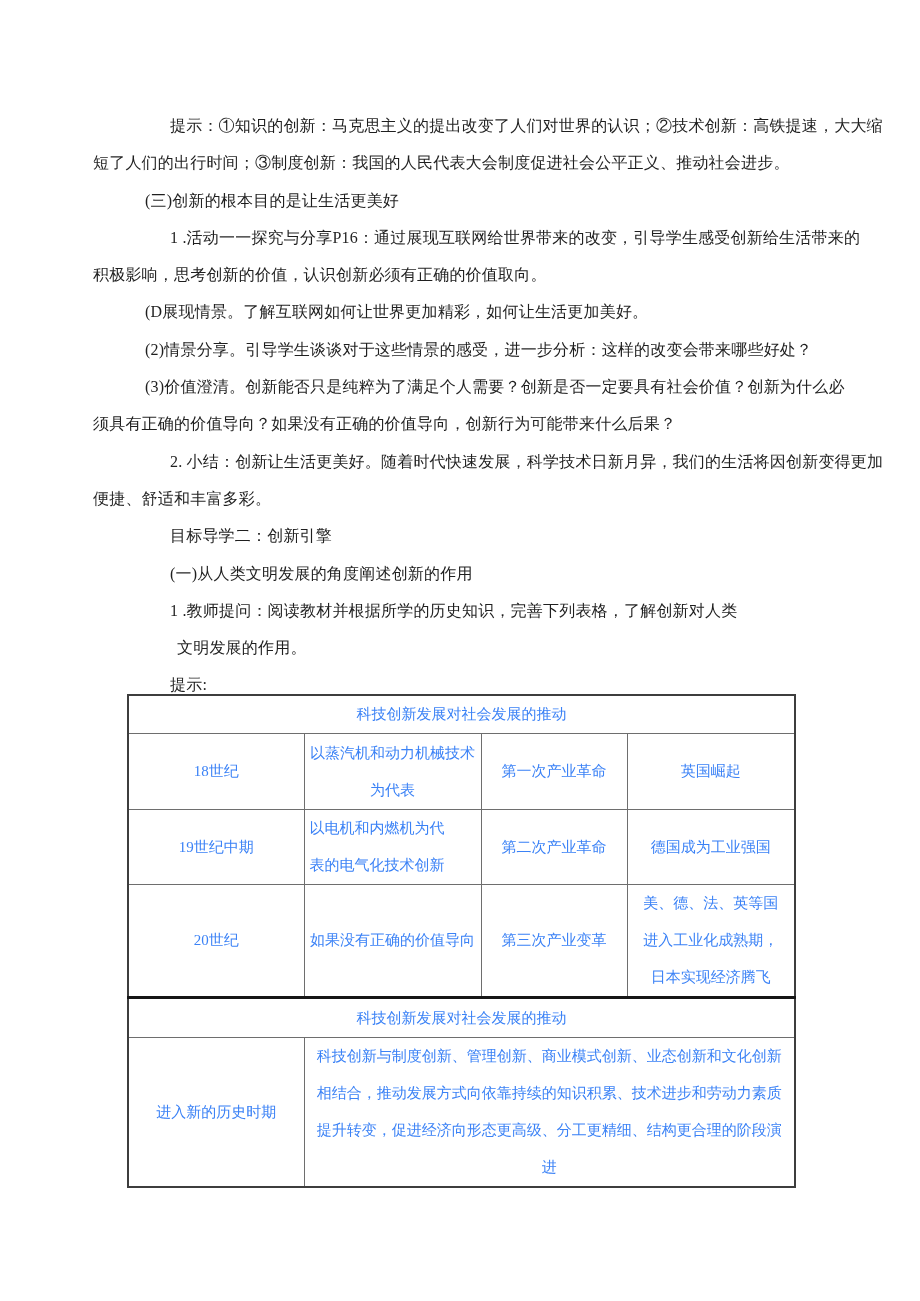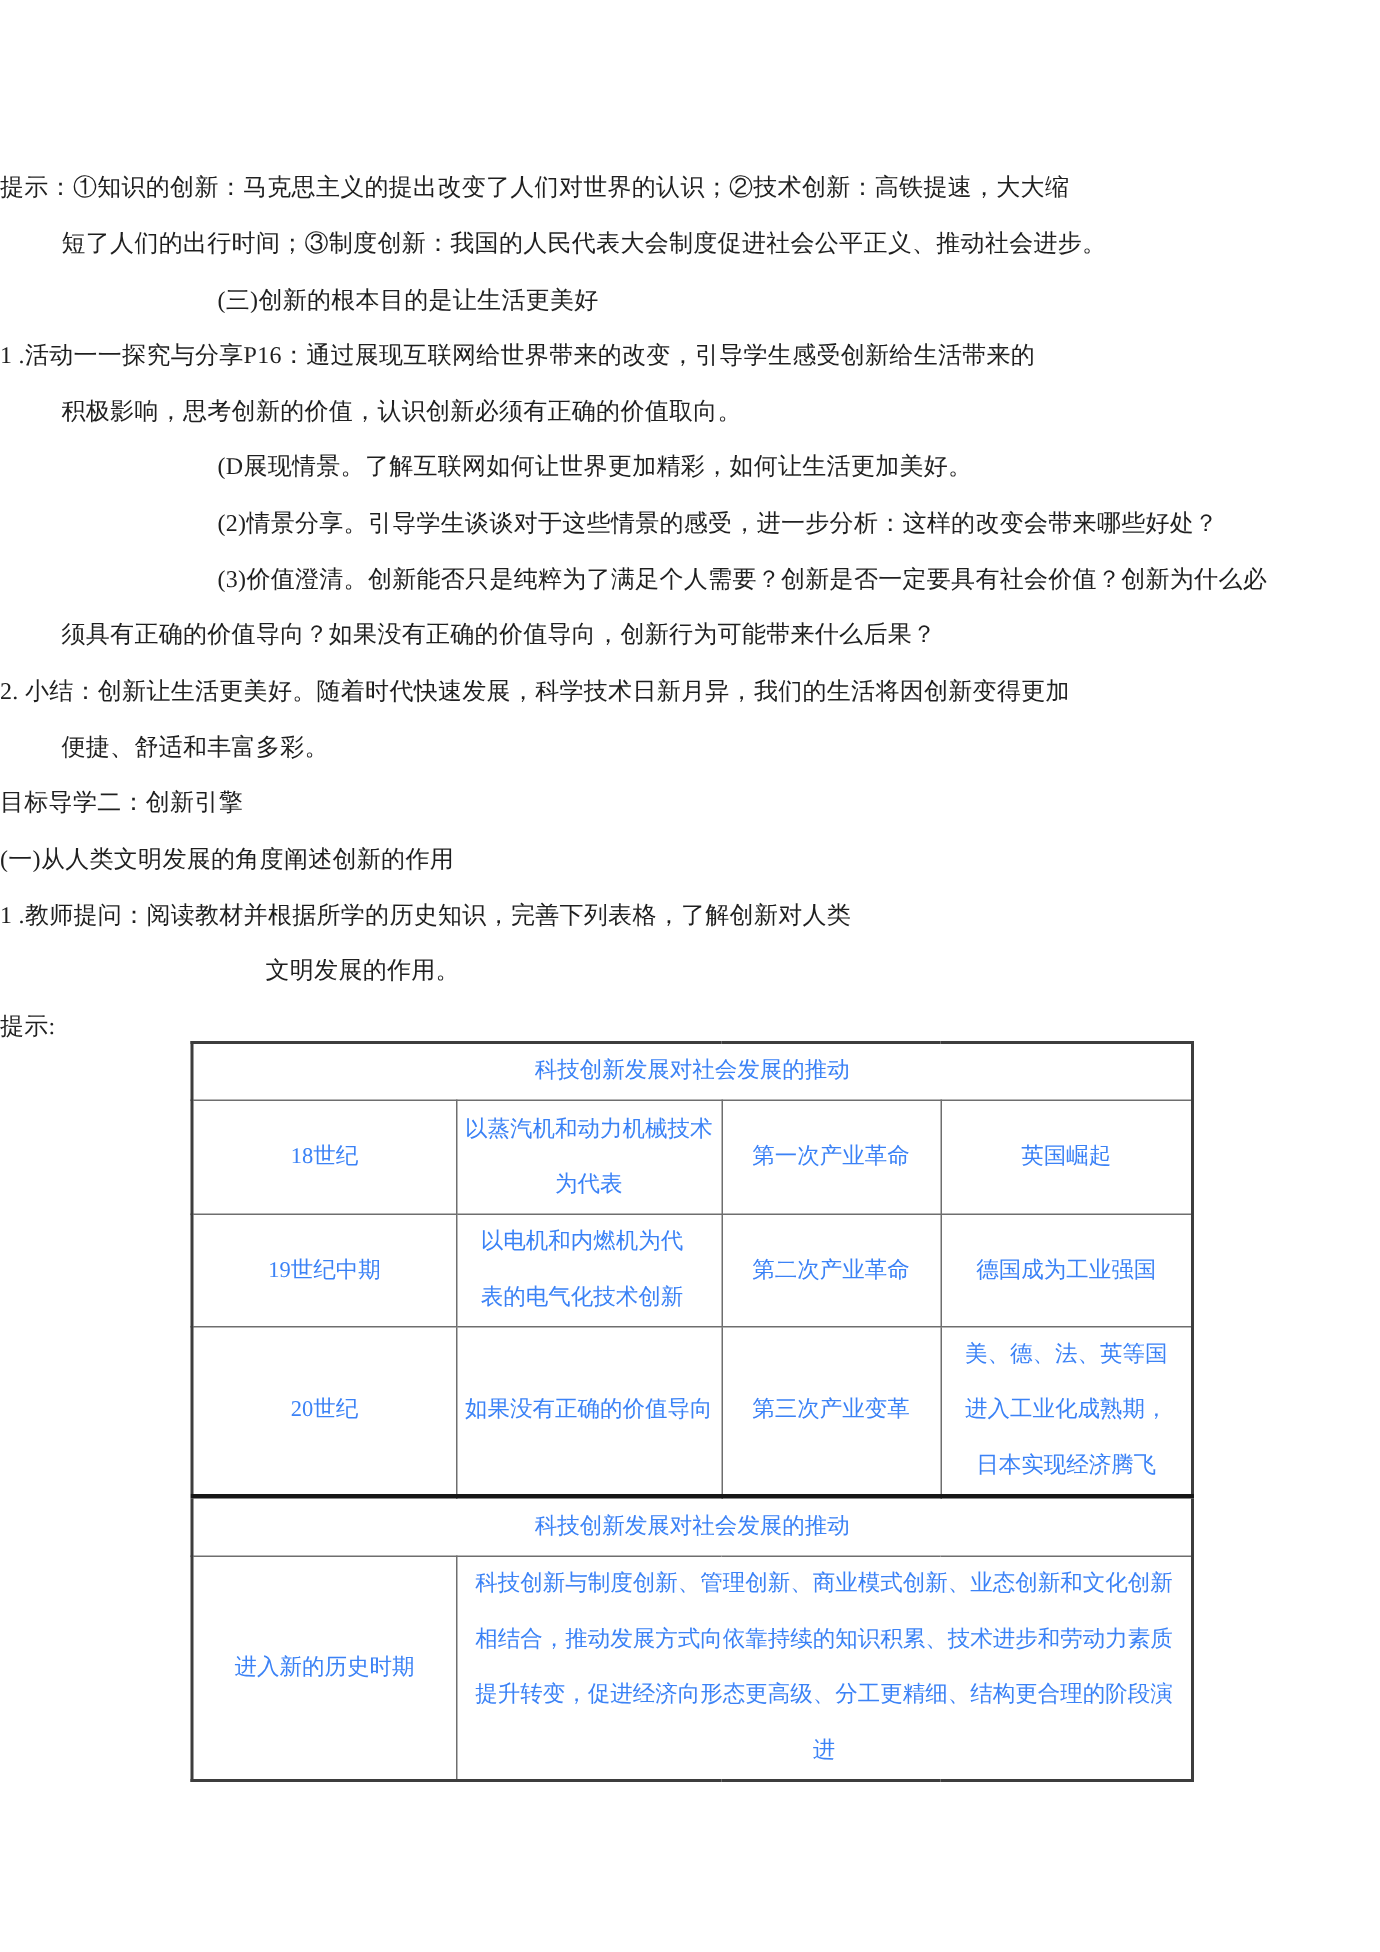--- a/index.html
+++ b/index.html
@@ -17,23 +17,23 @@
   .textblock{
     position:absolute;left:0;top:107px;width:920px;
   }
   .line{
     font-size:16px;
     line-height:37.3px;
     height:37.3px;
     white-space:nowrap;
     letter-spacing:0.2px;
   }
-  .line[data-ind="cont"]{padding-left:41px;}
+  .line[data-ind="cont"]{padding-left:93px;}
   .line[data-ind="paren"]{padding-left:145px;}
-  .line[data-ind="std"]{}
+  .line[data-ind="std"]{padding-left:170px;}
   .line[data-ind="cont2"]{padding-left:138px;margin-left:39px;}
 
   table.doc-table{
     position:absolute;
     left:127px;top:694px;
     width:667px;
     border-collapse:collapse;
     table-layout:fixed;
   }
   table.doc-table td{
@@ -47,21 +47,21 @@
     color:#3b82f6;
     overflow:hidden;
   }
   table.doc-table{border:2px solid #3d3d3d;}
   tr.hrow td{height:37px;}
   tr.hrow2 td{height:38px;border-top:3px solid #161616;}
   tr.r1 td{height:75px;margin-left:20px;}
   tr.r2 td{height:70px;}
   tr.r3 td{height:111px;}
   tr.r4 td{height:147px;}
-  tr.r2 td:nth-child(2){text-align:left;padding-left:16px;}
+  tr.r2 td:nth-child(2){text-align:left;padding-left:5px;}
 </style>
 </head>
 <body>
 
 <div class="page">
 
   <div class="textblock">
     <div class="line" data-ind="std">提示：①知识的创新：马克思主义的提出改变了人们对世界的认识；②技术创新：高铁提速，大大缩</div>
     <div class="line" data-ind="cont">短了人们的出行时间；③制度创新：我国的人民代表大会制度促进社会公平正义、推动社会进步。</div>
     <div class="line" data-ind="paren">(三)创新的根本目的是让生活更美好</div>

